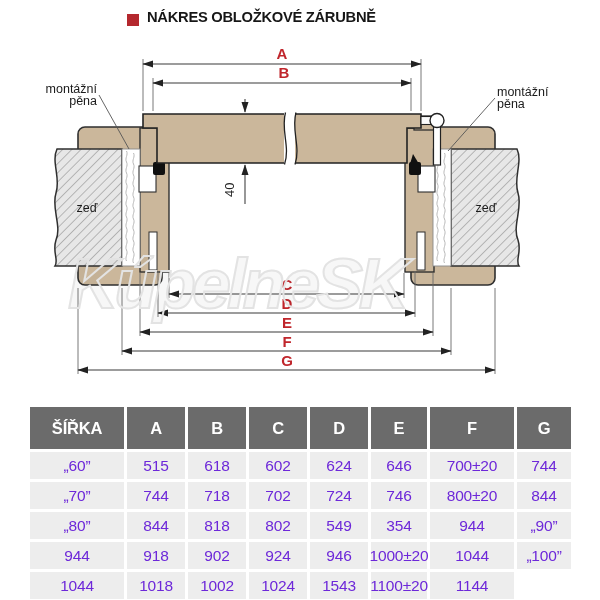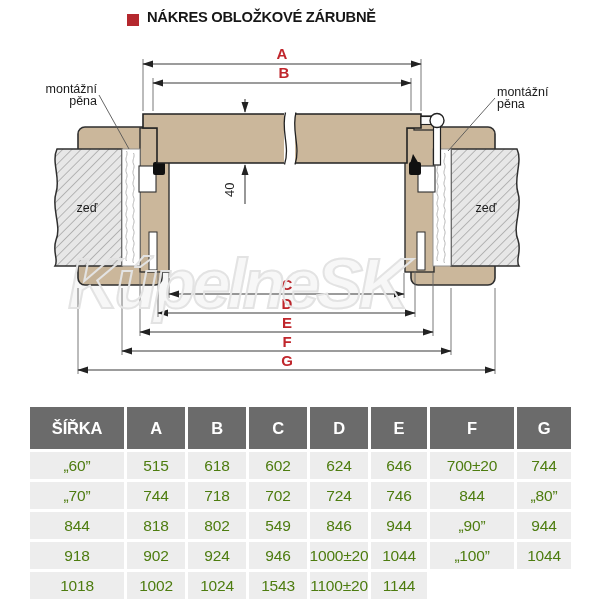--- a/index.html
+++ b/index.html
@@ -12,21 +12,21 @@
   #diagram-svg{position:absolute;left:0;top:0;z-index:1;}
   #watermark{position:absolute;left:68px;top:244px;z-index:2;pointer-events:none;
              font-size:70px;font-style:italic;font-weight:bold;letter-spacing:-4px;
              color:rgba(0,0,0,0.03);-webkit-text-stroke:2px #e3e3e3;white-space:nowrap;}
   #size-table{position:absolute;left:30px;top:407px;z-index:3;display:grid;
               grid-template-columns:94px 58px 58px 58px 58px 56px 84px 54px;
               gap:3px;width:541px;}
   #size-table .hc{background:#6b6b6b;color:#fff;font-weight:bold;font-size:16.5px;
                   height:42px;display:flex;align-items:center;justify-content:center;
                   letter-spacing:-0.2px;}
-  #size-table .dc{background:#ededed;color:#4d7c0f;font-size:15.5px;height:27px;
+  #size-table .dc{background:#ededed;color:#6d28d9;font-size:15.5px;height:27px;
                   display:flex;align-items:center;justify-content:center;letter-spacing:-0.2px;}
   text{font-family:"Liberation Sans",sans-serif;}
   .dimlabel{font-weight:bold;font-size:15px;fill:#c0262c;}
   .anno{fill:#1b1b1b;font-size:12.5px;}
 </style>
 </head>
 <body>
 
 <div id="stage">
 
@@ -169,28 +169,29 @@
     <div class="dc">646</div>
     <div class="dc">700±20</div>
     <div class="dc">744</div>
 
     <div class="dc">„70”</div>
     <div class="dc">744</div>
     <div class="dc">718</div>
     <div class="dc">702</div>
     <div class="dc">724</div>
     <div class="dc">746</div>
+    <div class="dc">800±20</div>
     <div class="dc">844</div>
 
     <div class="dc">„80”</div>
     <div class="dc">844</div>
     <div class="dc">818</div>
     <div class="dc">802</div>
     <div class="dc">549</div>
-    <div class="dc">846</div>
+    <div class="dc">354</div>
     <div class="dc">944</div>
 
     <div class="dc">„90”</div>
     <div class="dc">944</div>
     <div class="dc">918</div>
     <div class="dc">902</div>
     <div class="dc">924</div>
     <div class="dc">946</div>
     <div class="dc">1000±20</div>
     <div class="dc">1044</div>

